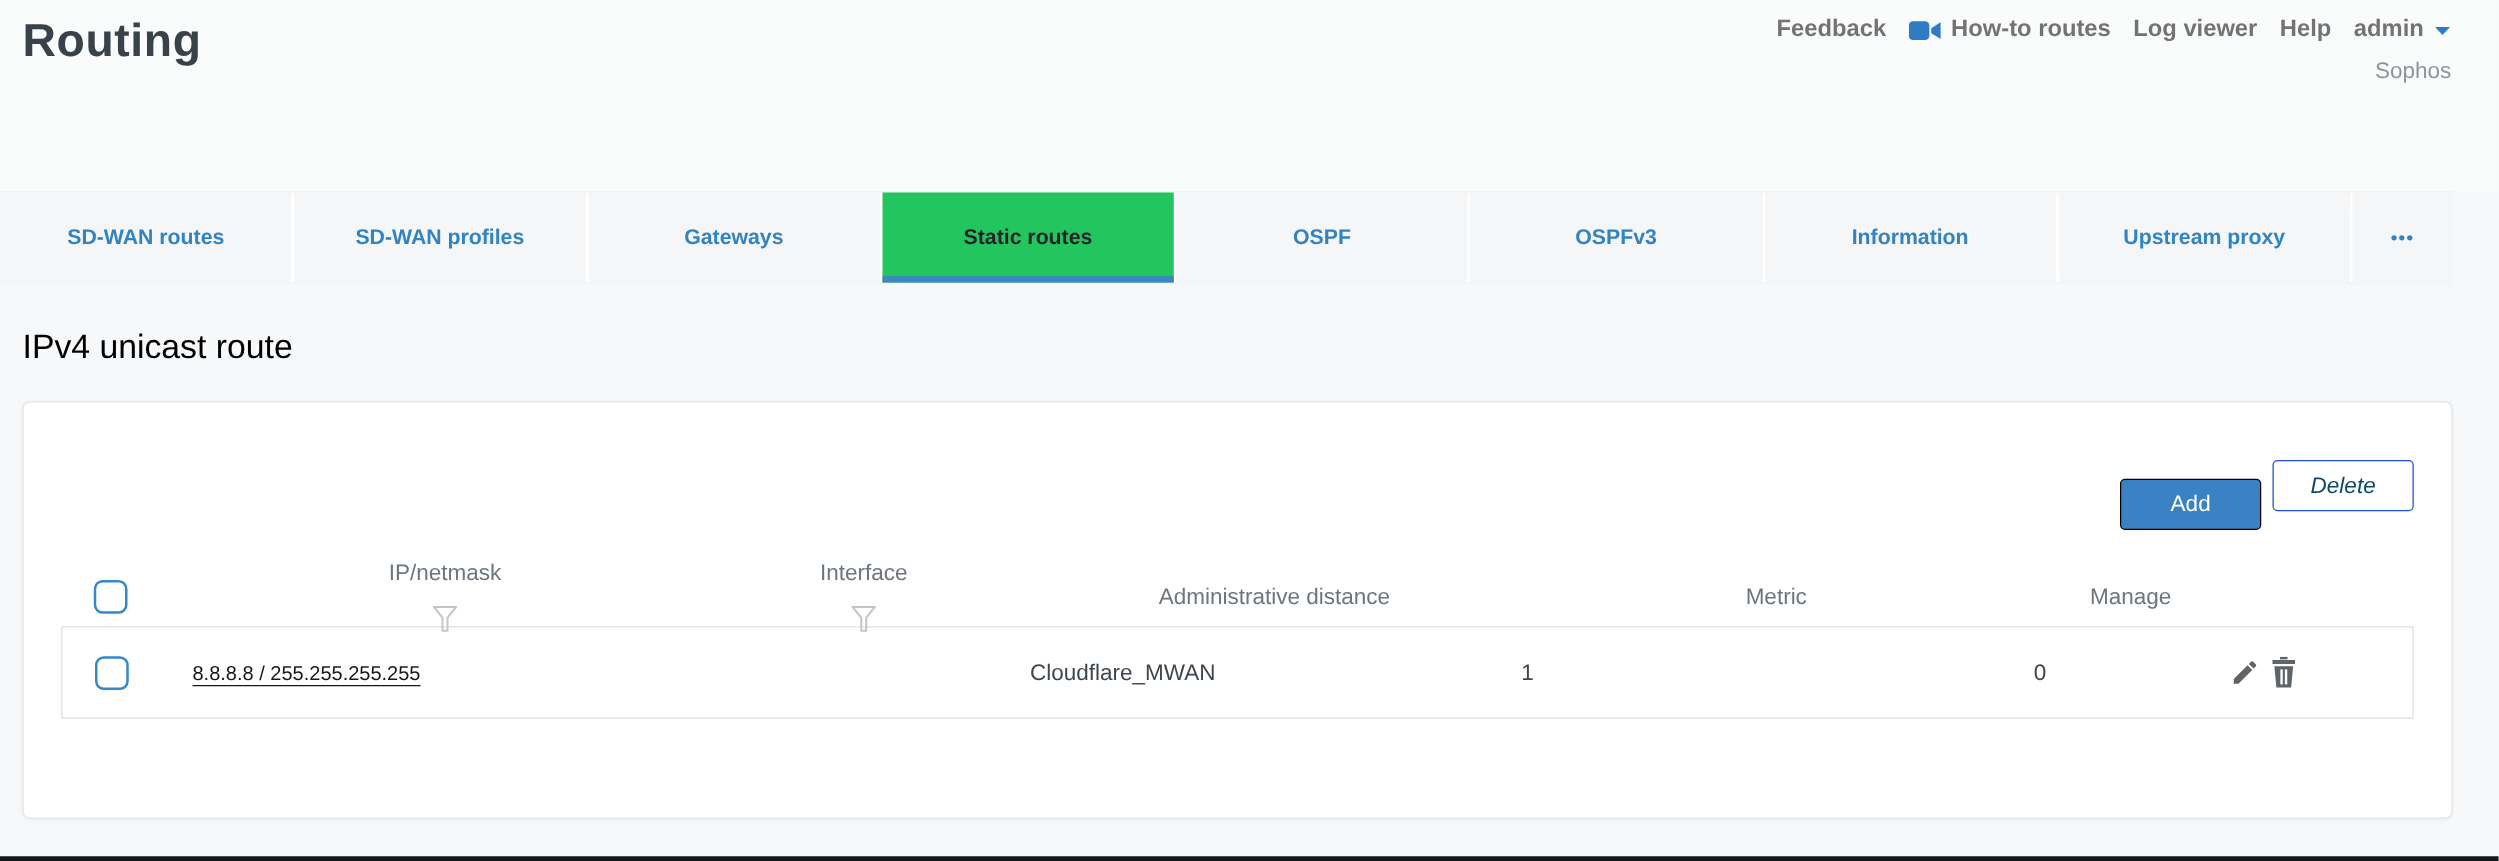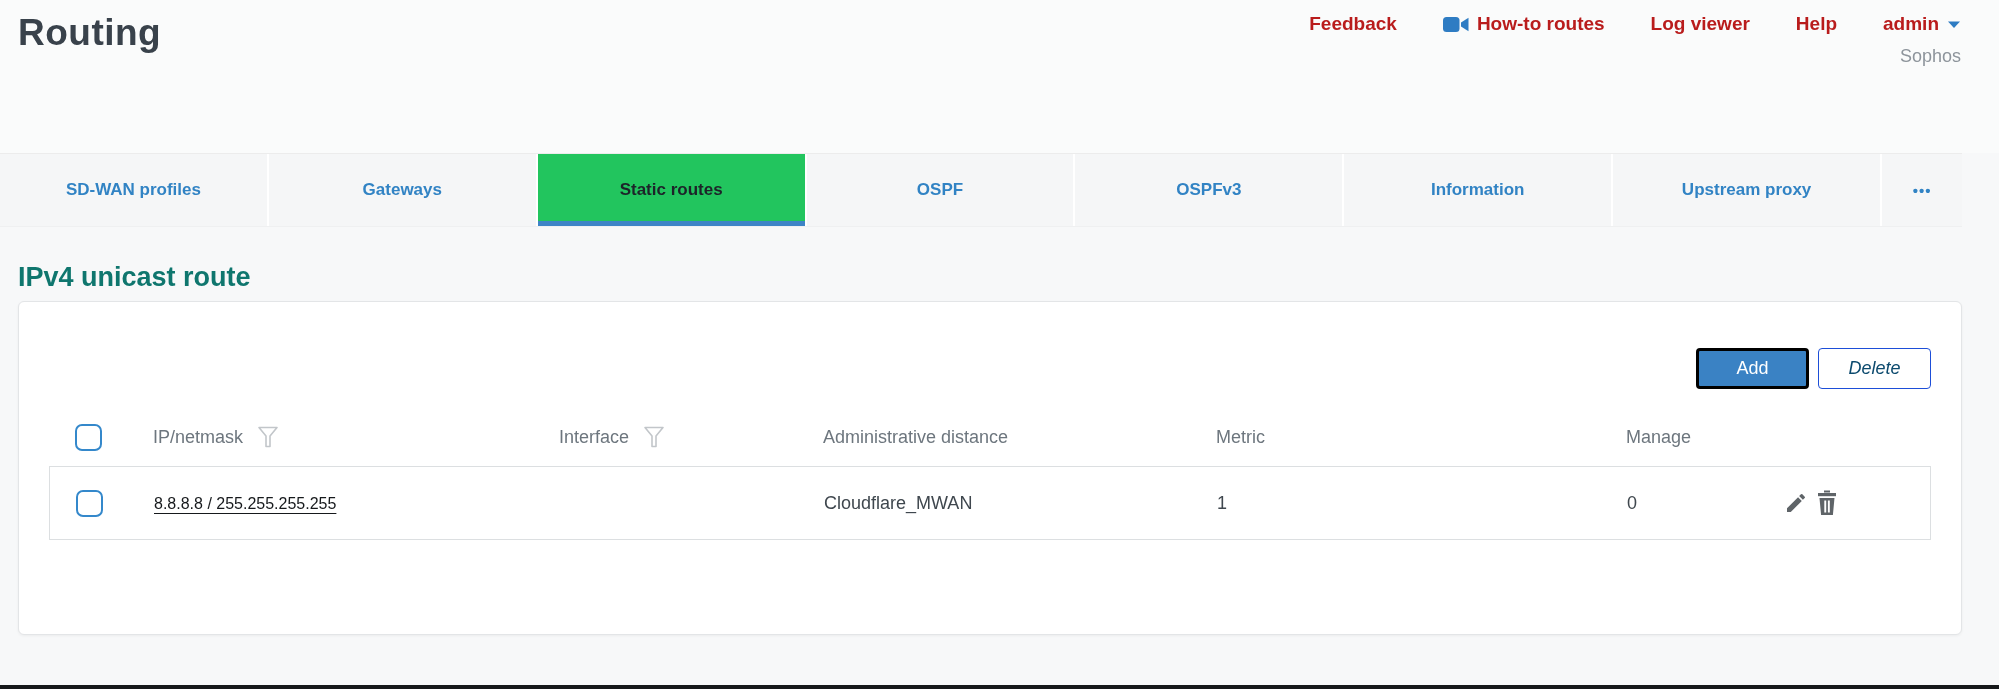--- a/index.html
+++ b/index.html
@@ -25,24 +25,24 @@
     color:#39424b;
     letter-spacing:.5px;
     padding-top:4px;
   }
   .top-nav {
     position:absolute;
     top:13px;
     right:38px;
     display:flex;
     align-items:center;
-    gap:46px;
+    gap:18px;
     font-size:19px;
     font-weight:600;
-    color:#b91c1c;
+    color:#737373;
   }
   .top-nav .nav-item {
     display:flex;
     align-items:center;
     gap:8px;
     cursor:pointer;
     white-space:nowrap;
   }
   .top-nav svg { display:block; }
   .brand {
@@ -92,23 +92,23 @@
   .tab.overflow {
     flex:0 0 80px;
     font-size:15px;
     letter-spacing:1px;
   }
 
   
   .main { padding:0; }
   .section-heading {
     font-size:27px;
-    font-weight:700;
-    color:#0f766e;
-    margin:36px 0 8px 18px;
+    font-weight:400;
+    color:#000000;
+    margin:36px 0 28px 18px;
   }
   .card {
     margin-left:18px;
     width:1944px;
     height:334px;
     background:#ffffff;
     border:1px solid #e3e5e7;
     border-radius:6px;
     box-shadow:0 1px 3px rgba(0,0,0,0.05);
     padding:46px 30px 0 30px;
@@ -126,42 +126,43 @@
     font-family:"Liberation Sans", sans-serif;
     font-size:18px;
     display:flex;
     align-items:center;
     justify-content:center;
     cursor:pointer;
     padding:0 24px;
   }
   .btn-primary {
     background:#3a82c4;
-    border:3px solid #000000;
+    border:1px solid #000000;
     color:#ffffff;
+    margin-top:15px;
   }
   .btn-secondary {
     background:#ffffff;
     border:1px solid #1d4ed8;
     color:#0c4a6e;
     font-style:italic;
   }
 
   
   .grid {
     display:grid;
     grid-template-columns:104px 406px 264px 393px 410px 157px 1fr;
     align-items:center;
   }
   .thead {
     height:48px;
     color:#6d767e;
     font-size:18px;
   }
-  .th { display:flex; align-items:center; gap:14px; }
+  .th { display:flex; align-items:center; gap:14px;flex-direction:column; }
   .funnel { cursor:pointer; display:block; }
   .checkbox {
     width:27px;
     height:27px;
     border:2px solid #3488cb;
     border-radius:7px;
     background:#fff;
     margin-left:26px;
     cursor:pointer;
     display:block;
@@ -223,20 +224,23 @@
         <svg width="14" height="9" viewBox="0 0 14 9" fill="#2e7cc3">
           <path d="M1 1.5 L7 8 L13 1.5 Z"></path>
         </svg>
       </span>
     </span>
   </div>
   <div class="brand">Sophos</div>
 </div>
 
 <div class="tabbar">
+  <div class="tab">
+      <span>SD-WAN routes</span>
+    </div>
   <div class="tab">
       <span>SD-WAN profiles</span>
     </div>
   <div class="tab">
       <span>Gateways</span>
     </div>
   <div class="tab active">
       <span>Static routes</span>
     </div>
   <div class="tab">

